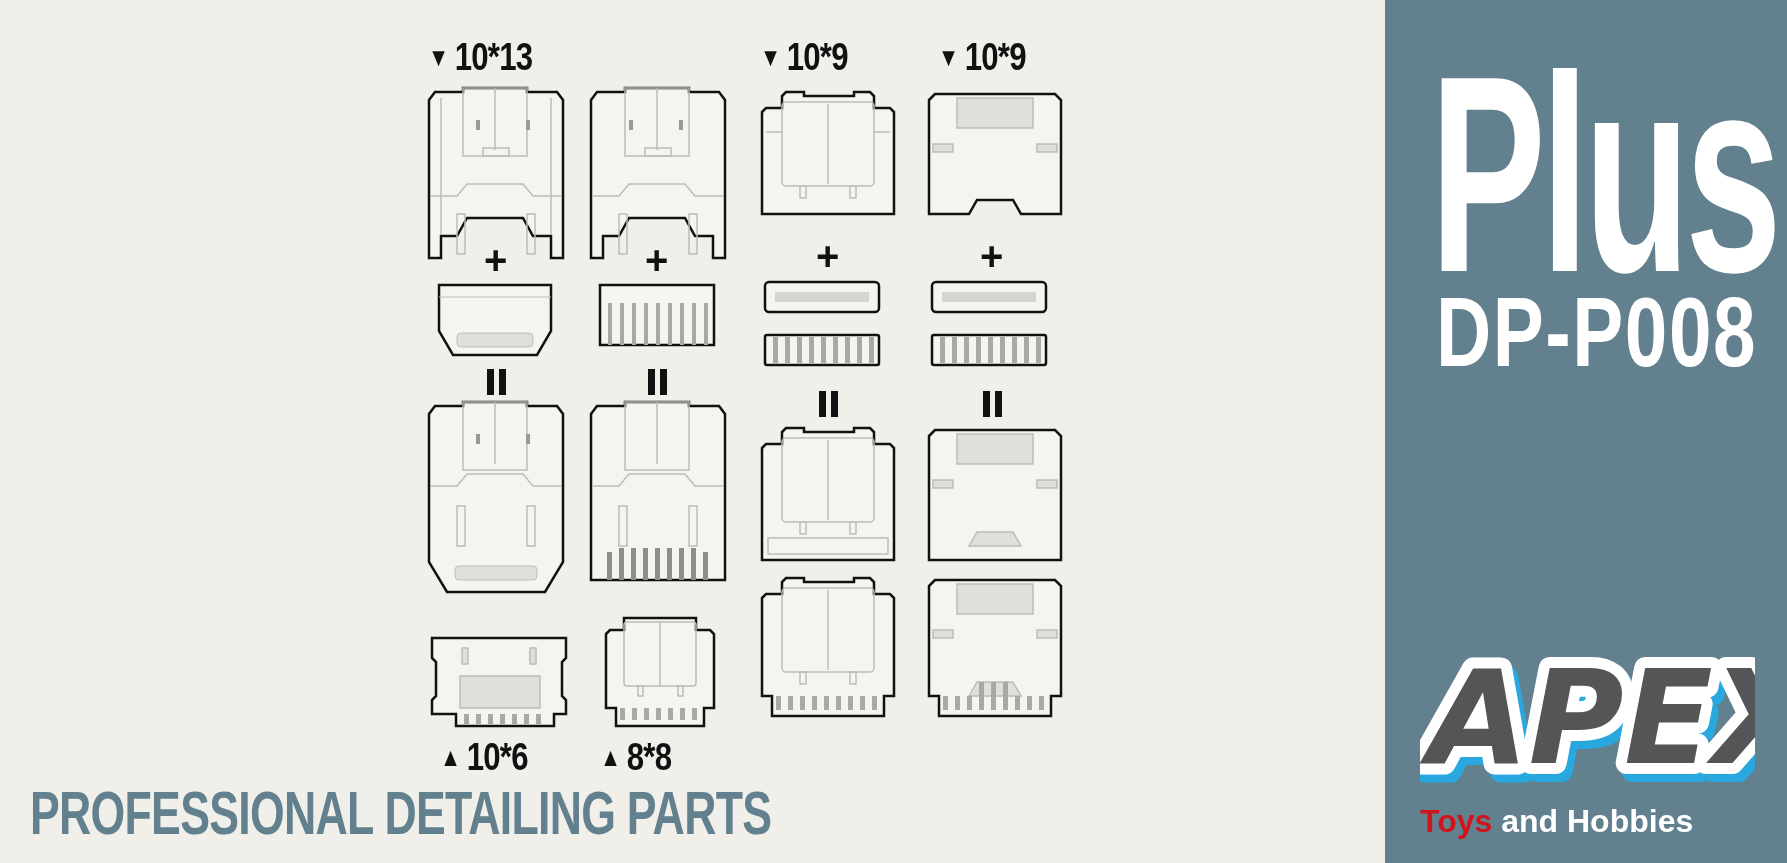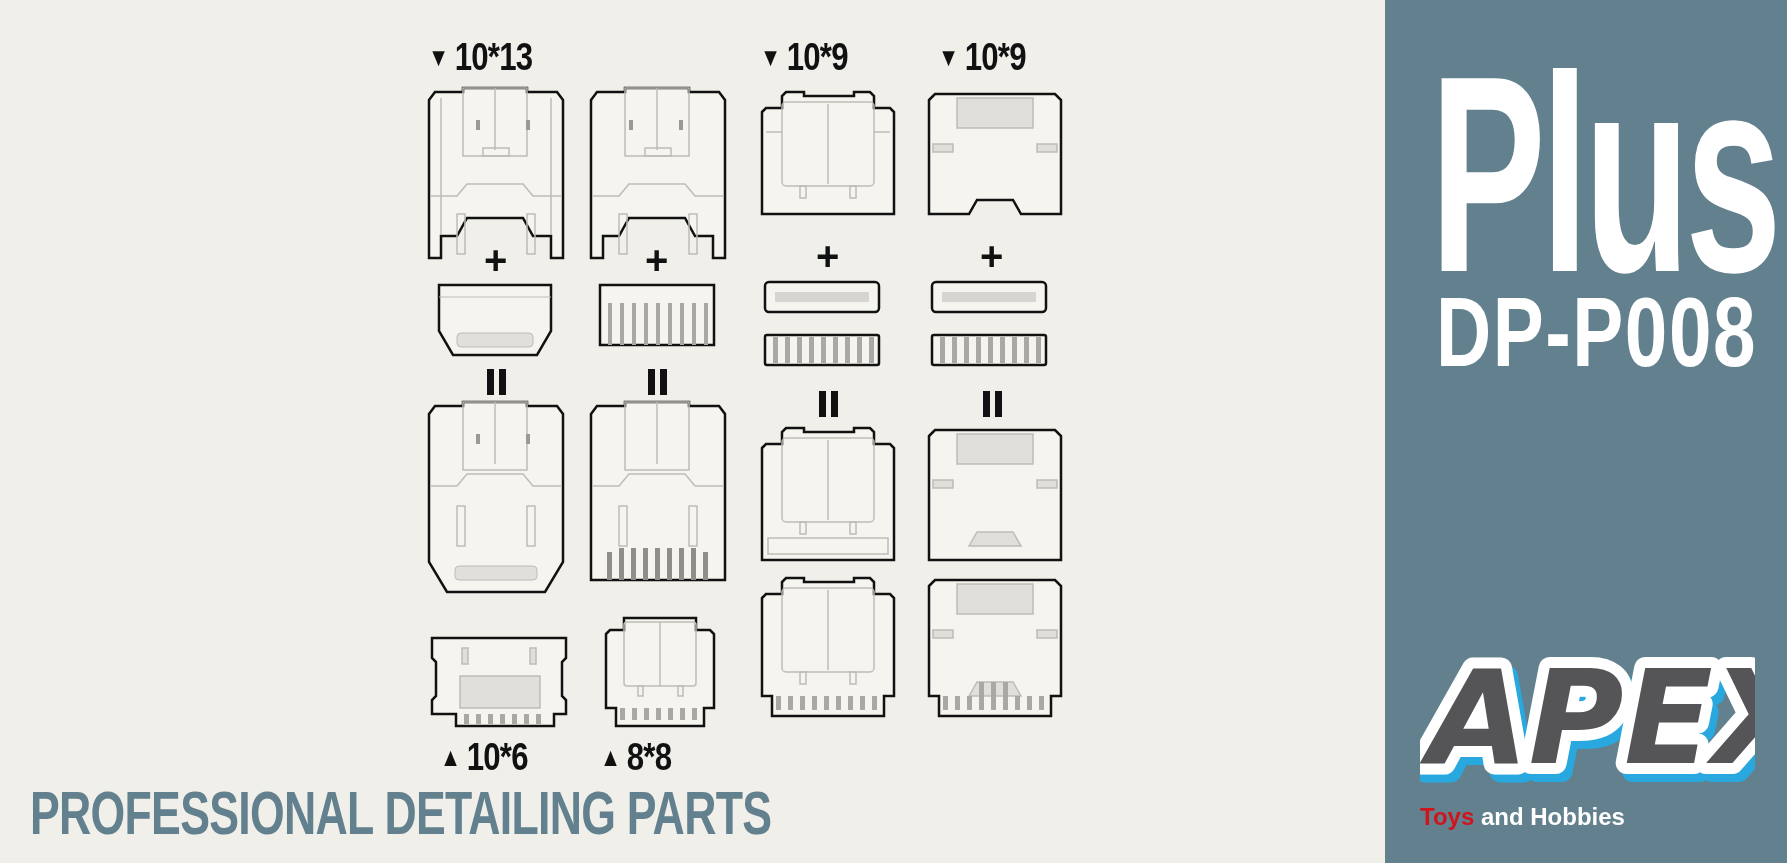--- a/index.html
+++ b/index.html
@@ -36,21 +36,21 @@
     position:absolute; left:1430px; top:34px; color:#fff; font-weight:bold;
     font-size:280px; line-height:1; letter-spacing:-8px;
     transform:scaleX(0.62); transform-origin:left top; white-space:nowrap;
   }
   .code {
     position:absolute; left:1436px; top:283px; color:#fff; font-weight:bold;
     font-size:98px; line-height:1; letter-spacing:2px;
     transform:scaleX(0.78); transform-origin:left top; white-space:nowrap;
   }
   .logo { position:absolute; left:1420px; top:625px; width:335px; height:180px; }
-  .tagline { position:absolute; left:1420px; top:803px; font-weight:bold; font-size:24px; white-space:nowrap; }
+  .tagline { position:absolute; left:1420px; top:803px; font-weight:bold; font-size:32px; white-space:nowrap; }
   .tagline .red { color:#d0141c; }
   .tagline .white { color:#fff; }
 </style>
 </head>
 <body>
 
 <div class="canvas">
 
   <div class="label" style="left:428px;top:38px;">
     <span class="tri">▼</span><span>10*13</span>

